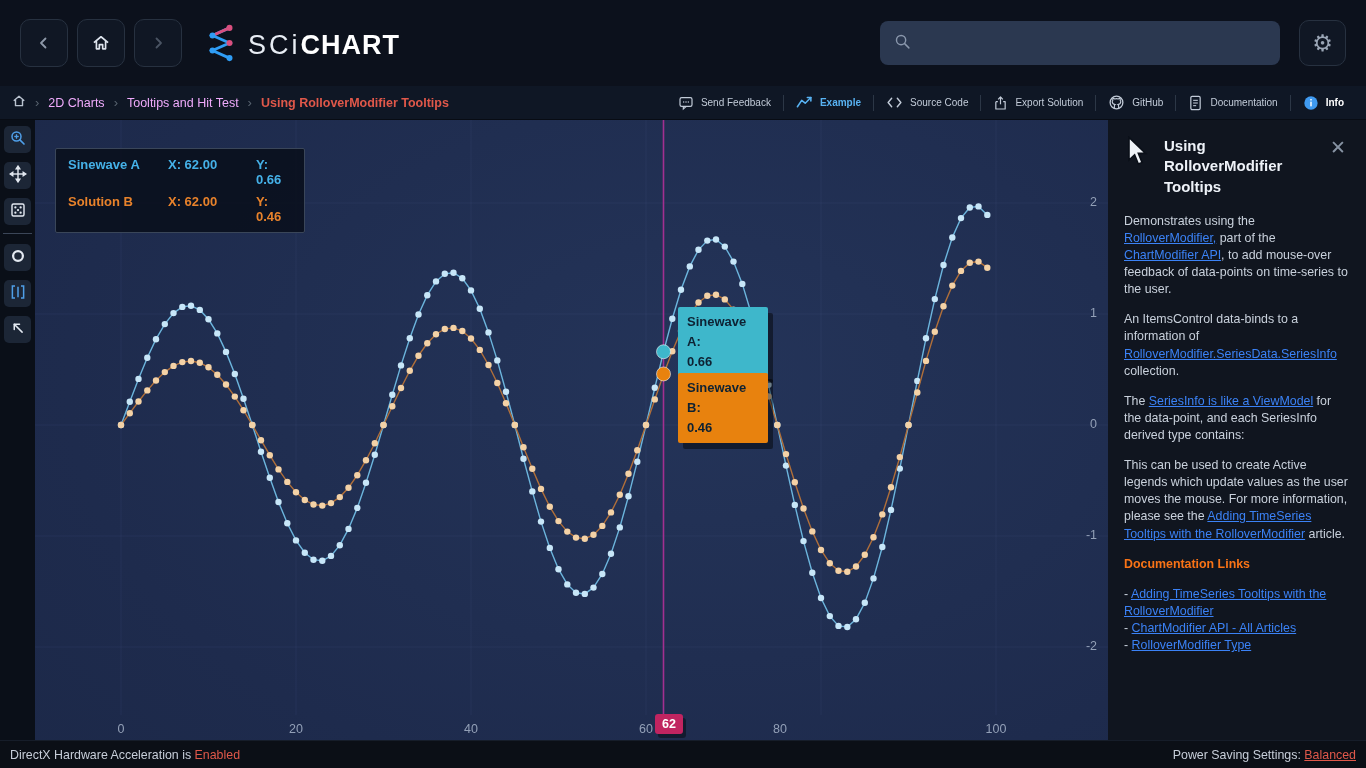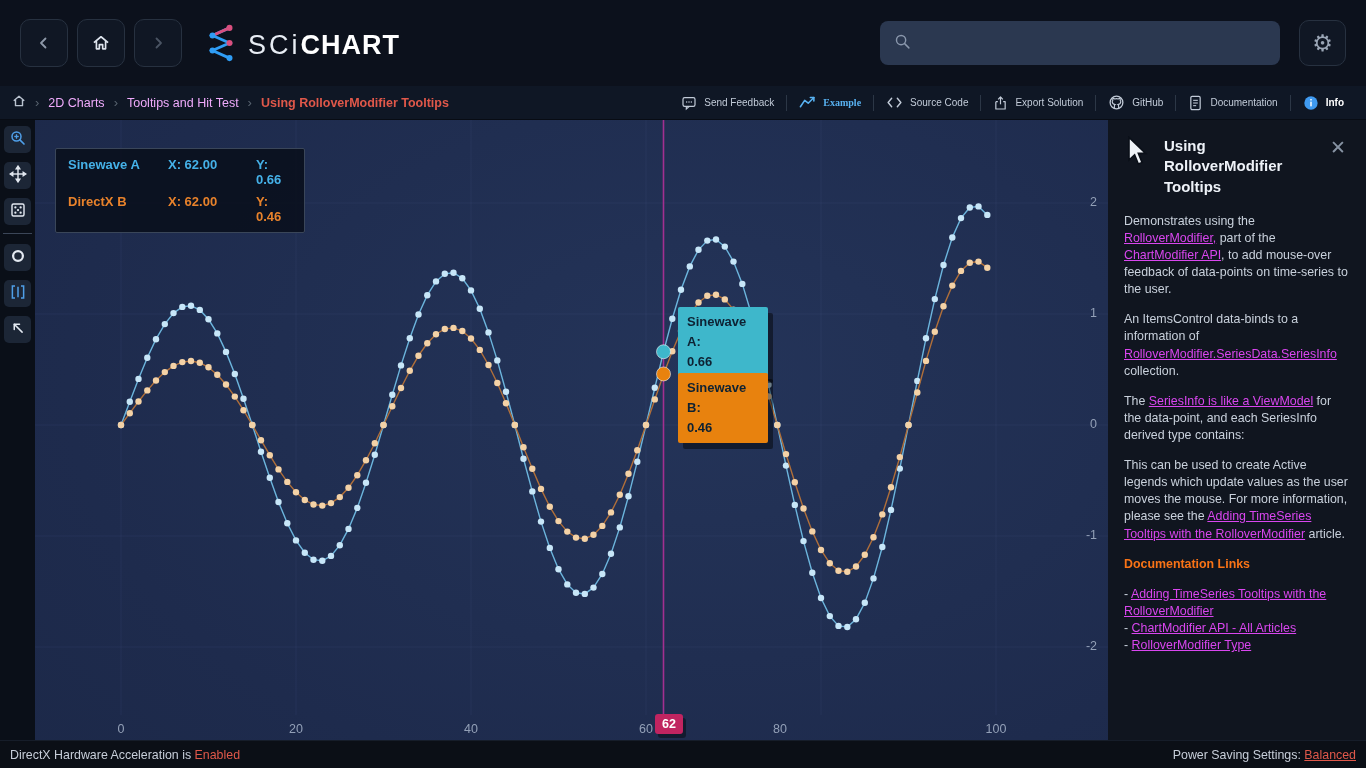--- a/index.html
+++ b/index.html
@@ -27,21 +27,21 @@
   #crumbbar { position:absolute; left:0; top:86px; width:1366px; height:34px; background:#0f1725;
     border-bottom:1px solid #080c14; display:flex; align-items:center; justify-content:space-between; padding:0 12px; }
   .crumbs { display:flex; align-items:center; gap:9px; font-size:12.5px; color:#a9b3c2; }
   .crumb-sep { color:#58636f; font-size:13px; }
   .crumb-link { color:#f0abfc; text-decoration:none; }
   .crumb-active { color:#e0584a; font-weight:700; text-decoration:none; }
   .actionbar { display:flex; align-items:center; }
   .action { display:flex; align-items:center; gap:7px; padding:0 10px; font-size:10px; color:#c2cbd8;
     cursor:pointer; white-space:nowrap; }
   .action svg { display:block; }
-  .action.active-example { color:#58b2f2; font-weight:600;font-family:Liberation Serif, serif; }
+  .action.active-example { color:#58b2f2; font-weight:600; }
   .action.info-action { color:#ffffff; font-weight:700; }
   .act-sep { width:1px; height:16px; background:#2c3746; margin:0 2px; }
 
   
   #main { position:absolute; left:0; top:120px; width:1366px; height:620px; }
   #lefttoolbar { position:absolute; left:0; top:0; width:35px; height:620px; background:#0a0f18; }
   .tool-btn { position:absolute; left:4px; width:27px; height:27px; background:#1c2636; border-radius:5px;
     display:flex; align-items:center; justify-content:center; }
   .tool-divider { position:absolute; left:3px; width:29px; height:1px; background:#3b4658; }
 
@@ -68,21 +68,21 @@
     justify-content:center; box-shadow:3px 4px 0 rgba(0,0,0,0.4); }
 
   
   #sidebar { position:absolute; left:1108px; top:0; width:258px; height:620px; background:#10151f;
     padding:16px 16px 0 16px; overflow:hidden; }
   #sidebar-header { display:flex; align-items:flex-start; margin-bottom:16px; }
   #sidebar-title { flex:1; margin-left:14px; font-size:15px; font-weight:700; color:#eef2f8; line-height:1.35; }
   #sidebar-close { color:#8793a3; font-size:19px; line-height:1; padding:2px 4px; cursor:pointer; }
   .sb-block { font-size:12.4px; line-height:1.38; color:#c9d1dc; margin-bottom:13px; }
   .sb-bold { font-weight:700; color:#f97316; }
-  .sb-link { color:#d946ef; text-decoration:underline; cursor:pointer;margin-top:14px; }
+  .sb-link { color:#3b82f6; text-decoration:underline; cursor:pointer;margin-top:14px; }
 
   
   #statusbar { position:absolute; left:0; top:740px; width:1366px; height:28px; background:#0b0f16;
     border-top:1px solid #161d29; display:flex; align-items:center; justify-content:space-between;
     padding:0 10px; font-size:12.4px; color:#c7ced9; }
   .status-accent { color:#e0584a; }
   .status-link { color:#e0584a; text-decoration:underline; cursor:pointer; }
 </style>
 </head>
 <body>
@@ -534,21 +534,21 @@
     <span class="xtick" style="left:586px">60</span>
     <span class="xtick" style="left:720px">80</span>
     <span class="xtick" style="left:936px">100</span>
 
     <div id="rollover-chip">62</div>
 
     <div id="legend">
       <span class="legend-a">Sinewave A</span>
       <span class="legend-a">X: 62.00</span>
       <span class="legend-a">Y: 0.66</span>
-      <span class="legend-b">DirectX B</span>
+      <span class="legend-b">Solution B</span>
       <span class="legend-b">X: 62.00</span>
       <span class="legend-b">Y: 0.46</span>
     </div>
 
     <div id="tooltip-a" class="tooltip">
       <div class="tt-name">Sinewave A:</div>
       <div class="tt-value">0.66</div>
     </div>
     <div id="tooltip-b" class="tooltip">
       <div class="tt-name">Sinewave B:</div>

